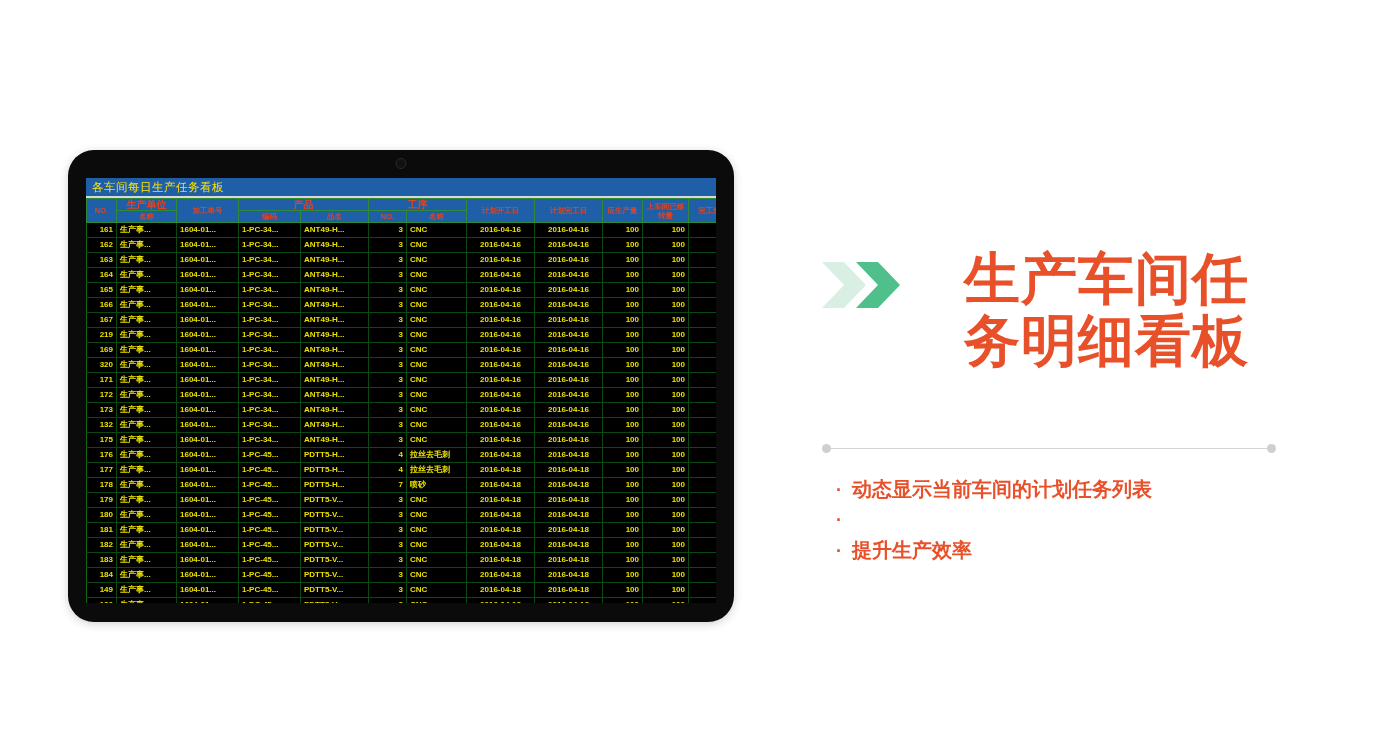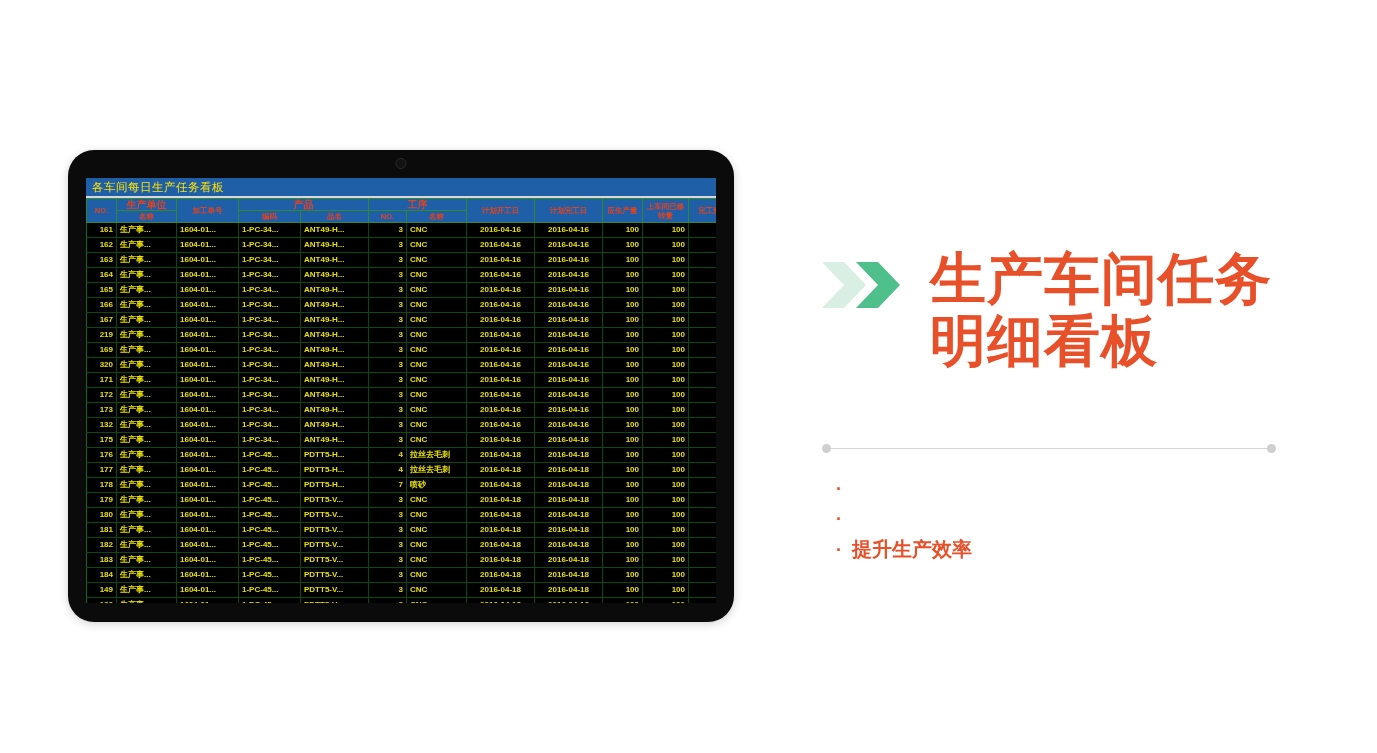--- a/index.html
+++ b/index.html
@@ -54,20 +54,21 @@
   col.c-pcode{width:62px} col.c-pname{width:68px} col.c-opno{width:38px}
   col.c-opname{width:60px} col.c-start{width:68px} col.c-end{width:68px}
   col.c-plan{width:40px}  col.c-moved{width:46px} col.c-done{width:42px}
   
   #panel{position:absolute;left:822px;top:248px;width:470px;}
   #title-row{display:flex;align-items:flex-start;}
   #chevron{margin-top:14px;margin-right:26px;flex:0 0 auto;}
   #headline{
     color:#e8502a;font-weight:bold;font-size:56px;line-height:62px;
     letter-spacing:1px;
+    margin-left:34px;
   }
   #divider{
     position:absolute;left:822px;top:444px;width:454px;
     display:flex;align-items:center;
   }
   .dot{width:9px;height:9px;border-radius:50%;background:#cfcfcf;flex:0 0 auto;}
   .rule{flex:1 1 auto;height:1px;background:#d5d5d5;}
   #bullets{position:absolute;left:836px;top:474px;width:460px;}
   .bullet{
     display:flex;align-items:baseline;
@@ -510,20 +511,21 @@
 
 <div id="divider">
   <span class="dot"></span>
   <span class="rule"></span>
   <span class="dot"></span>
 </div>
 
 <div id="bullets">
     <div class="bullet">
       <span class="mark">·</span>
+      <span>动态显示当前车间的计划任务列表</span>
     </div>
     <div class="bullet">
       <span class="mark">·</span>
     </div>
     <div class="bullet">
       <span class="mark">·</span>
       <span>提升生产效率</span>
     </div>
   </div>
 

